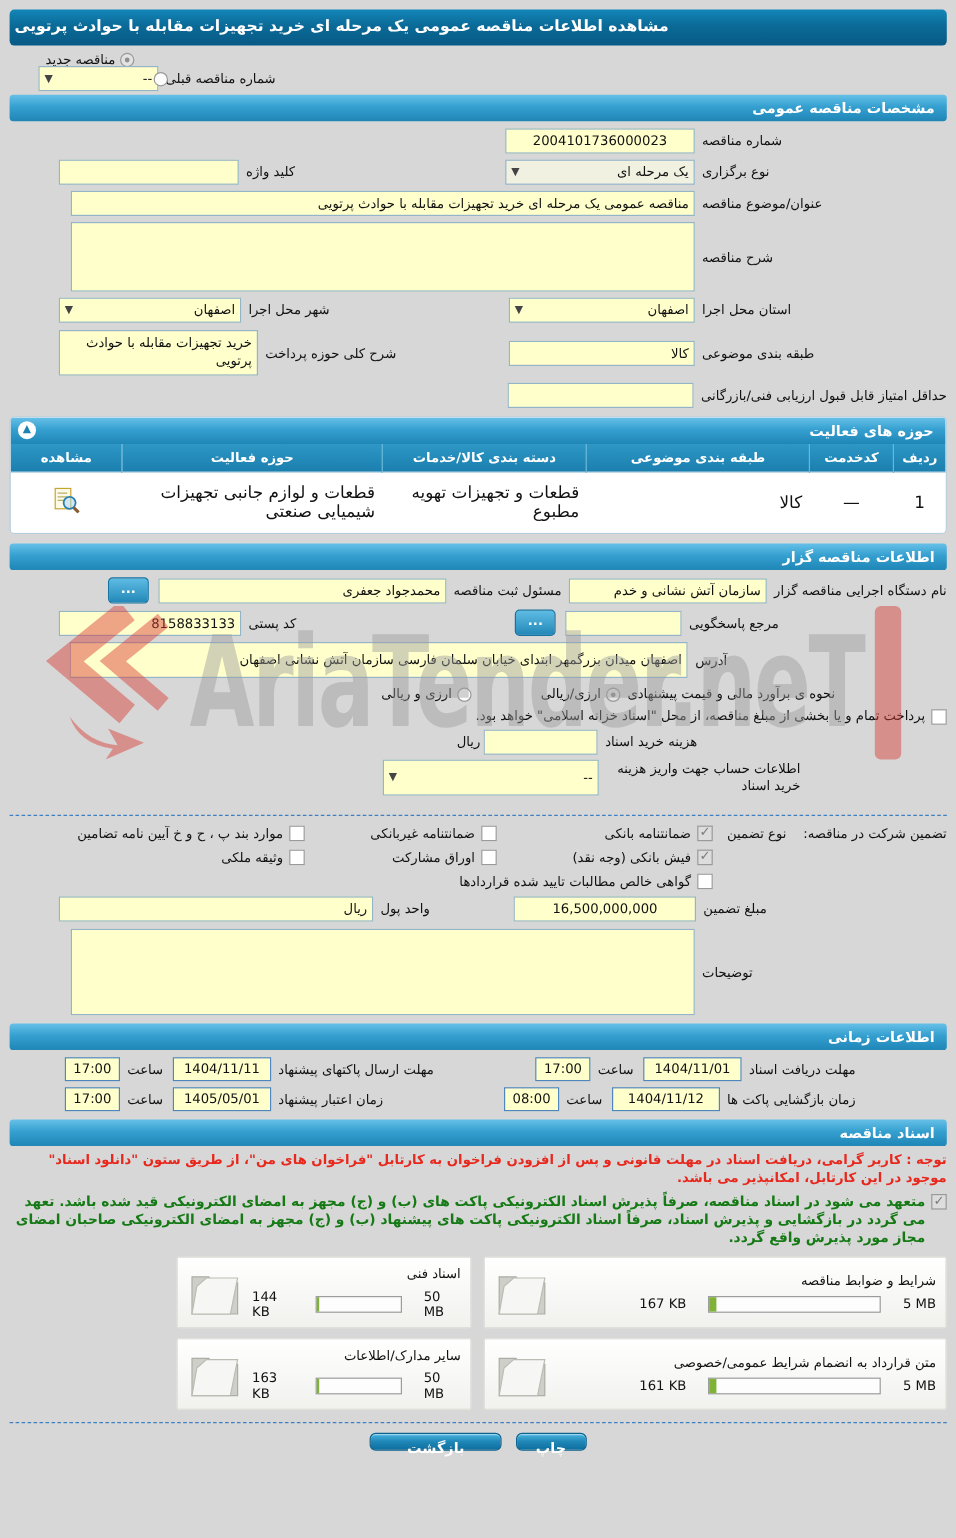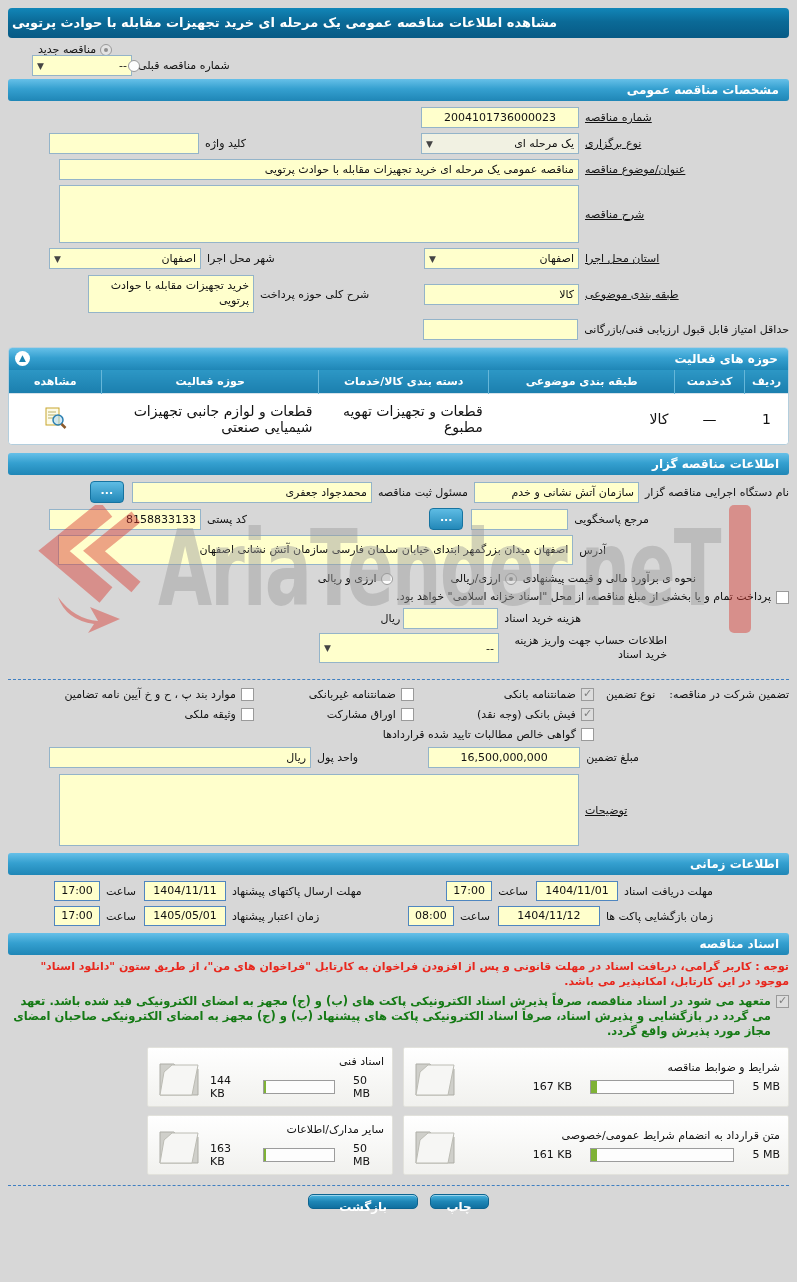--- a/index.html
+++ b/index.html
@@ -29,27 +29,27 @@
   }
   .collapse-btn {
     position: absolute; left: 6px; top: 3px; width: 15px; height: 15px;
     background: #fff; border-radius: 50%; color: #1d84b0;
     font-size: 9px; line-height: 15px; text-align: center; cursor: pointer;
   }
 
   
   .row { display: flex; align-items: center; margin-bottom: 5px; position: relative; }
   .lbl { padding-left: 6px; white-space: nowrap; }
-  .lb210 { width: 210px; text-align: left; text-decoration: underline; }
+  .lb210 { width: 210px; text-align: left; }
   .tb {
     background: #ffffcc; border: 1px solid #94b4c9; height: 21px;
     line-height: 19px; padding: 0 4px; overflow: hidden; white-space: nowrap;
   }
   .num { text-align: center; }
-  .ta { background: #ffffcc; border: 1px solid #94b4c9; padding: 3px 4px; margin-left: 39px; }
+  .ta { background: #ffffcc; border: 1px solid #94b4c9; padding: 3px 4px; }
   .sel {
     background: #ffffcc; border: 1px solid #94b4c9; height: 21px;
     display: flex; align-items: center; justify-content: space-between; padding: 0 4px;
   }
   .sel .arr { font-size: 9px; color: #444; }
   .sel-dis { background: #f1f1e2; }
   .abs-l { position: absolute; display: flex; align-items: center; }
   .btn3 {
     width: 34px; height: 22px; border-radius: 4px; border: 1px solid #1673a0;
     background: linear-gradient(180deg,#5ebce4,#2388b8); color: #fff;
@@ -379,21 +379,21 @@
     <div class="abs-l" style="left:46px">
       <span class="lbl">مهلت ارسال پاکتهای پیشنهاد</span>
       <div class="stb" style="width:82px">1404/11/11</div>
       <span class="lbl" style="padding-right:8px">ساعت</span>
       <div class="stb" style="width:46px">17:00</div>
     </div>
   </div>
 
   <div class="row" style="padding-right:76px; margin-bottom:7px">
     <span class="lbl">زمان بازگشایی پاکت ها</span>
-    <div class="stb" style="width:102px">1404/11/12</div>
+    <div class="stb" style="width:90px">1404/11/12</div>
     <span class="lbl" style="padding-right:8px">ساعت</span>
     <div class="stb" style="width:46px">08:00</div>
     <div class="abs-l" style="left:46px">
       <span class="lbl">زمان اعتبار پیشنهاد</span>
       <div class="stb" style="width:82px">1405/05/01</div>
       <span class="lbl" style="padding-right:8px">ساعت</span>
       <div class="stb" style="width:46px">17:00</div>
     </div>
   </div>
 

